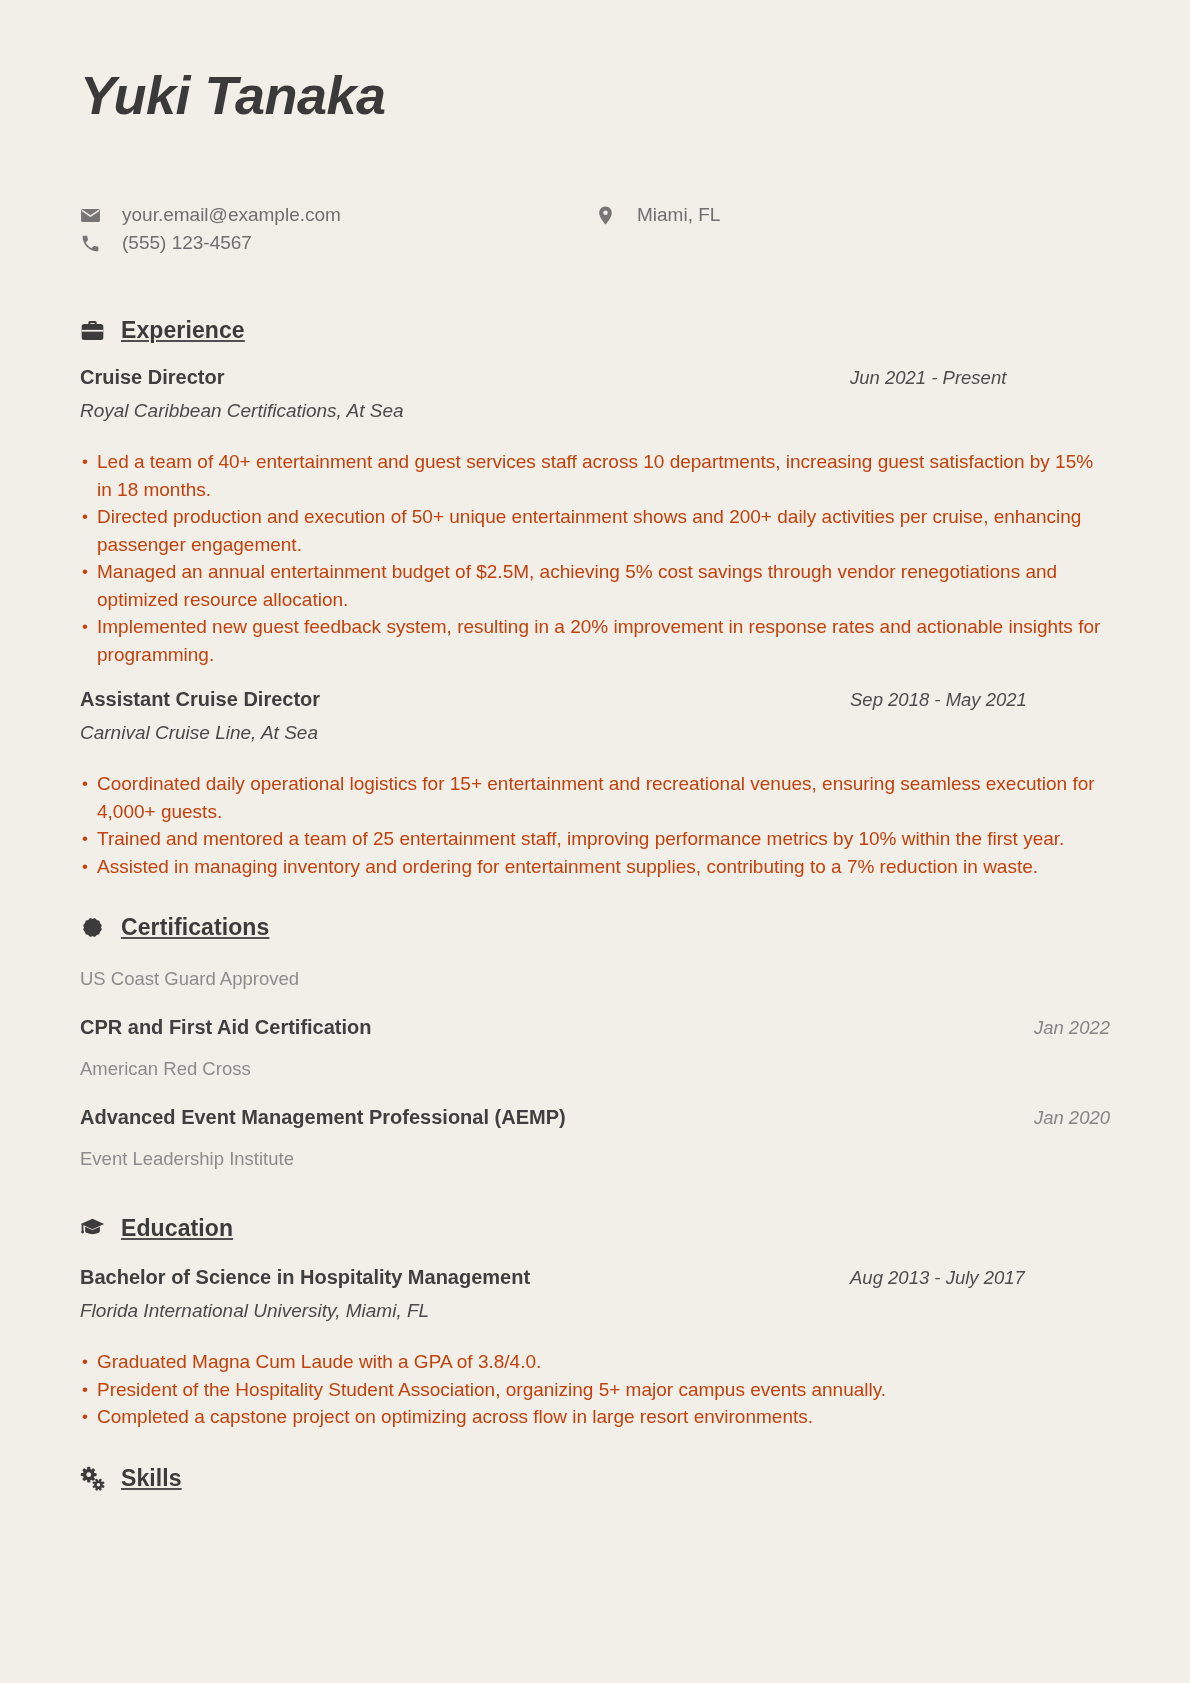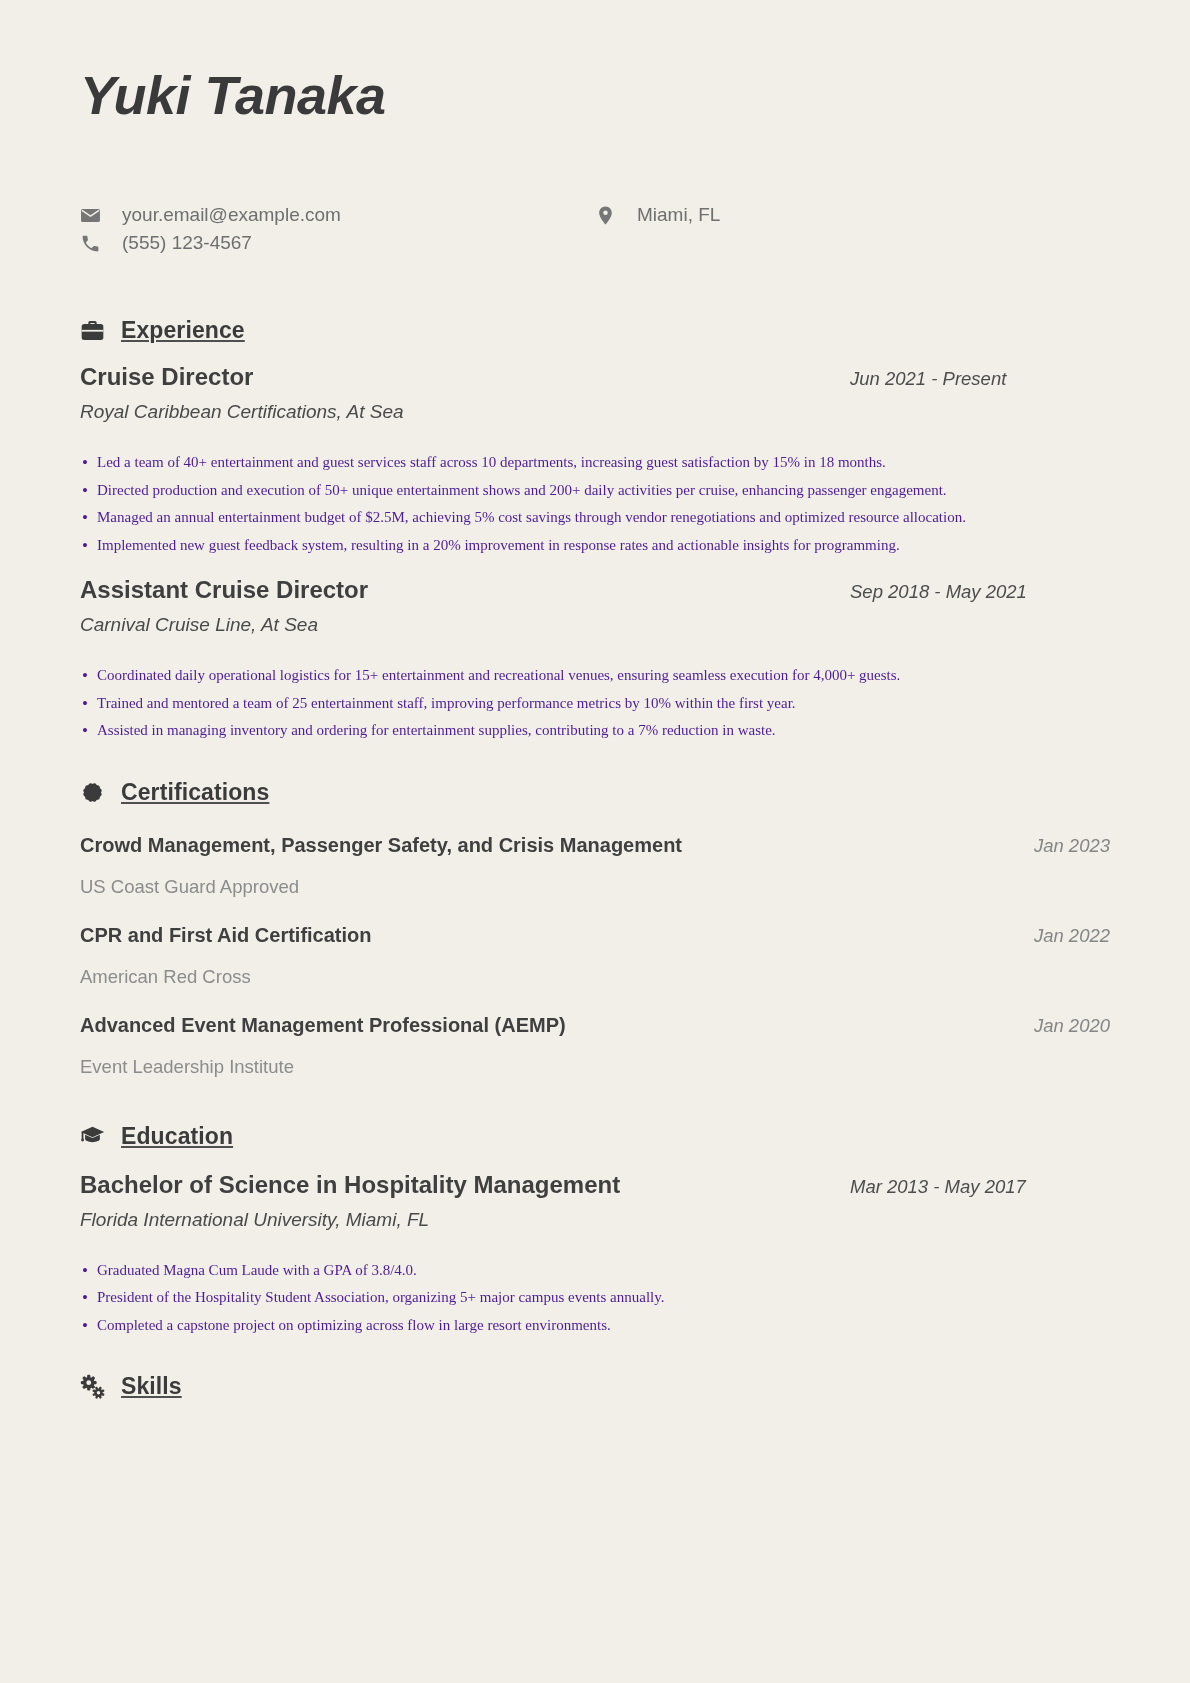--- a/index.html
+++ b/index.html
@@ -33,27 +33,27 @@
   .section-header{ display:flex; align-items:center; gap:16px;text-decoration:underline; }
   .section-icon{ width:25px; height:25px; display:inline-flex; }
   .section-icon svg{ width:25px; height:25px; fill:#3b3b3b; }
   .section-title{ font-size:23px; font-weight:700; color:#3b3b3b; letter-spacing:0.1px; }
   .section-body{ margin-top:20px; }
   .section--certifications .section-body{ margin-top:26px; }
   .section--education .section-body{ margin-top:22px; }
   
   .entry + .entry{ margin-top:18px; }
   .entry-header{ display:flex; justify-content:space-between; align-items:baseline; }
-  .entry-title{ font-size:24px; font-weight:700; color:#3f3f3f; line-height:26px; }
+  .entry-title{ font-size:20px; font-weight:700; color:#3f3f3f; line-height:26px; }
   .entry-date{
     flex:0 0 260px; width:260px; text-align:left;
     font-style:italic; font-size:18.5px; color:#4d4d4d; line-height:26px;
   }
   .entry-company{ margin-top:7px; font-style:italic; font-size:19px; color:#4a4a4a; line-height:26px; }
-  .bullets{ margin-top:24px; list-style:none; font-size:15px; line-height:27.5px; color:#4c1d95; hyphens:auto;font-family:Liberation Serif, serif; }
+  .bullets{ margin-top:24px; list-style:none; font-size:19px; line-height:27.5px; color:#c2410c; hyphens:auto; }
   .bullets li{ position:relative; padding-left:17px; }
   .bullets li::before{ content:"•"; position:absolute; left:2px; top:0; font-size:17px; }
   
   .cert-item + .cert-item{ margin-top:23px; }
   .cert-row{ display:flex; justify-content:space-between; align-items:baseline; }
   .cert-name{ font-size:20px; font-weight:700; color:#3f3f3f; line-height:26px; }
   .cert-date{ font-style:italic; font-size:18.5px; color:#868686; line-height:26px; white-space:nowrap; padding-left:20px; }
   .cert-issuer{ margin-top:16px; font-size:18.5px; color:#8c8c8c; line-height:24px; }
 </style>
 </head>
@@ -141,24 +141,20 @@
             <rect x="5" y="5" width="14" height="14" rx="2" transform="rotate(30 12 12)"></rect>
             <rect x="5" y="5" width="14" height="14" rx="2" transform="rotate(60 12 12)"></rect>
           </g>
         </svg>
     </span>
     <span class="section-title">Certifications</span>
   </div>
 
   <div class="section-body">
     <div class="cert-item">
-      <div class="cert-row">
-        <span class="cert-name">Crowd Management, Passenger Safety, and Crisis Management</span>
-        <span class="cert-date">Jan 2023</span>
-      </div>
       <div class="cert-issuer">US Coast Guard Approved</div>
     </div>
 
     <div class="cert-item">
       <div class="cert-row">
         <span class="cert-name">CPR and First Aid Certification</span>
         <span class="cert-date">Jan 2022</span>
       </div>
       <div class="cert-issuer">American Red Cross</div>
     </div>
@@ -183,21 +179,21 @@
           <circle cx="2.5" cy="15.4" r="1.4"></circle>
         </svg>
     </span>
     <span class="section-title">Education</span>
   </div>
 
   <div class="section-body">
     <article class="entry">
       <div class="entry-header">
         <span class="entry-title">Bachelor of Science in Hospitality Management</span>
-        <span class="entry-date">Mar 2013 - May 2017</span>
+        <span class="entry-date">Aug 2013 - July 2017</span>
       </div>
       <div class="entry-company">Florida International University, Miami, FL</div>
       <ul class="bullets">
         <li>Graduated Magna Cum Laude with a GPA of 3.8/4.0.</li>
         <li>President of the Hospitality Student Association, organizing 5+ major campus events annually.</li>
         <li>Completed a capstone project on optimizing across flow in large resort environments.</li>
       </ul>
     </article>
   </div>
 </section>

